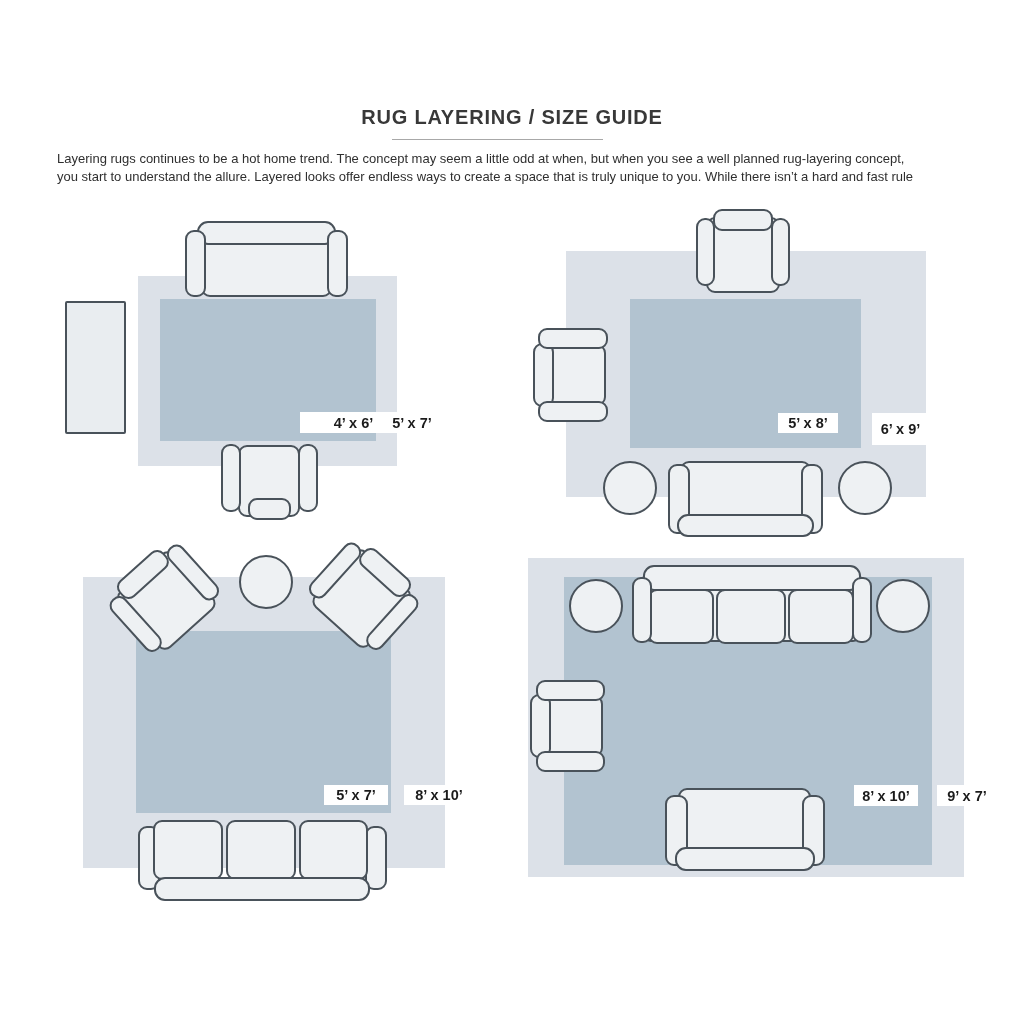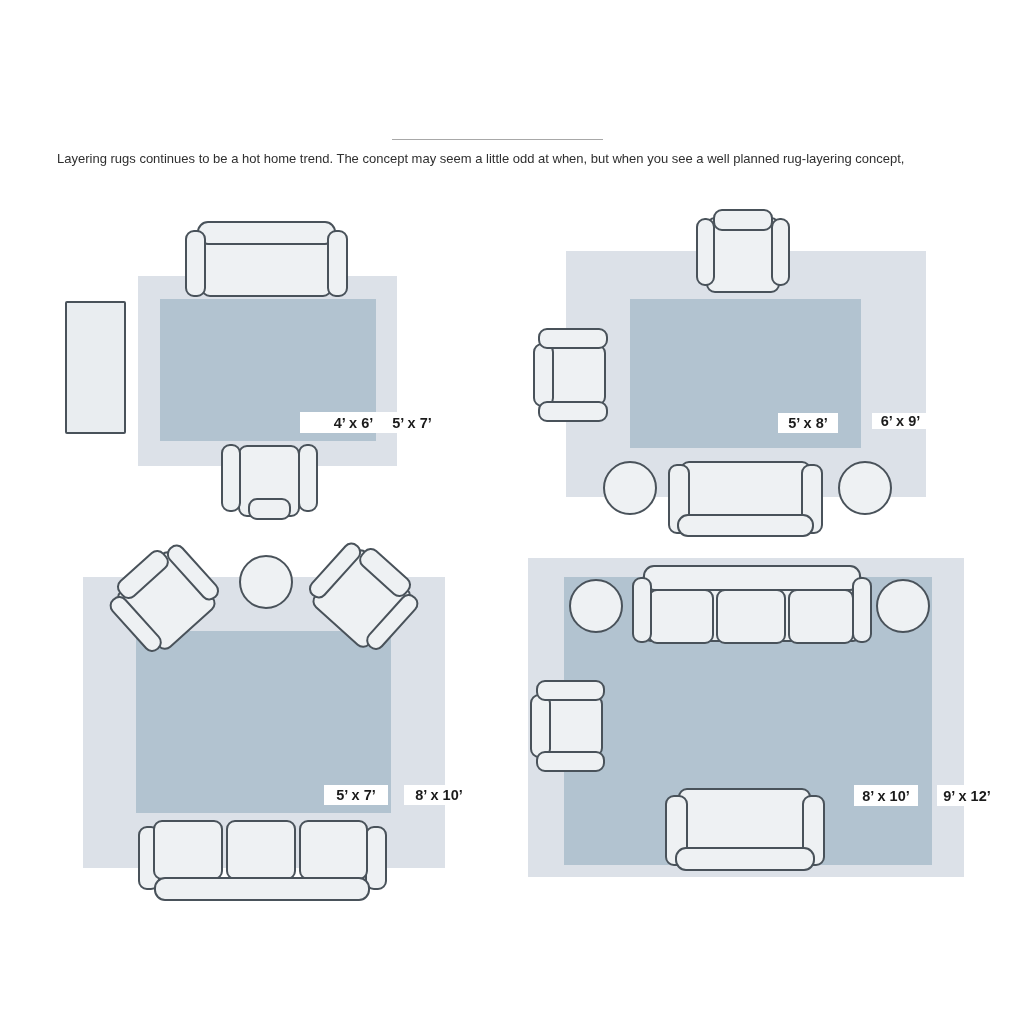--- a/index.html
+++ b/index.html
@@ -31,23 +31,25 @@
     display:flex; align-items:center; justify-content:center; white-space:nowrap;
   }
   .rot-l { transform:rotate(-42deg); }
   .rot-r { transform:rotate(42deg); }
 </style>
 </head>
 <body>
 
 <div id="canvas" style="--outer-rug: #dce1e8; --inner-rug: #b2c3d0; --furn-fill: #eef1f3; --furn-line: #49525a; --label-bg: #ffffff; --label-text: #1b1b1b;">
 
+  <div class="abs page-title">RUG LAYERING / SIZE GUIDE</div>
   <div class="abs divider" style="left:392px;top:139px;width:211px;"></div>
   <div class="abs intro" style="left:57px;top:150px;width:930px;">
     <div>Layering rugs continues to be a hot home trend. The concept may seem a little odd at when, but when you see a well planned rug-layering concept,</div>
+    <div>you start to understand the allure. Layered looks offer endless ways to create a space that is truly unique to you. While there isn’t a hard and fast rule</div>
   </div>
 
   <div class="abs rug-outer" style="left:138px;top:276px;width:259px;height:190px;"></div>
   <div class="abs rug-inner" style="left:160px;top:299px;width:216px;height:142px;"></div>
 
   <div class="abs part console" style="left:65px;top:301px;width:61px;height:133px;z-index:3;"></div>
 
   <div class="furn" style="left:185px;top:221px;width:163px;height:78px;">
     <div class="part" style="left:16px;top:4px;width:131px;height:72px;"></div>
     <div class="part" style="left:12px;top:0;width:139px;height:24px;border-radius:11px;"></div>
@@ -86,21 +88,21 @@
   <div class="abs part round" style="left:838px;top:461px;width:54px;height:54px;"></div>
 
   <div class="furn" style="left:668px;top:460px;width:155px;height:77px;">
     <div class="part" style="left:12px;top:1px;width:131px;height:63px;"></div>
     <div class="part" style="left:0;top:4px;width:22px;height:70px;"></div>
     <div class="part" style="left:133px;top:4px;width:22px;height:70px;"></div>
     <div class="part" style="left:9px;top:54px;width:137px;height:23px;border-radius:11px;"></div>
   </div>
 
   <div class="abs size-label" style="left:778px;top:413px;width:60px;height:20px;">5’ x 8’</div>
-  <div class="abs size-label" style="left:872px;top:413px;width:57px;height:16px;">6’ x 9’</div>
+  <div class="abs size-label" style="left:872px;top:413px;width:57px;height:32px;">6’ x 9’</div>
 
   <div class="abs rug-outer" style="left:83px;top:577px;width:362px;height:291px;"></div>
   <div class="abs rug-inner" style="left:136px;top:631px;width:255px;height:182px;"></div>
 
   <div class="furn rot-l" style="left:117px;top:555px;width:96px;height:88px;">
     <div class="part" style="left:11px;top:8px;width:74px;height:76px;"></div>
     <div class="part" style="left:18px;top:0;width:60px;height:22px;"></div>
     <div class="part" style="left:0;top:9px;width:19px;height:68px;"></div>
     <div class="part" style="left:77px;top:9px;width:19px;height:68px;"></div>
   </div>
@@ -150,15 +152,15 @@
   </div>
 
   <div class="furn" style="left:665px;top:788px;width:160px;height:83px;">
     <div class="part" style="left:13px;top:0;width:133px;height:65px;"></div>
     <div class="part" style="left:0;top:7px;width:23px;height:71px;"></div>
     <div class="part" style="left:137px;top:7px;width:23px;height:71px;"></div>
     <div class="part" style="left:10px;top:59px;width:140px;height:24px;border-radius:11px;"></div>
   </div>
 
   <div class="abs size-label" style="left:854px;top:785px;width:64px;height:21px;">8’ x 10’</div>
-  <div class="abs size-label" style="left:937px;top:785px;width:60px;height:21px;">9’ x 12’</div>
+  <div class="abs size-label" style="left:937px;top:785px;width:60px;height:21px;">9’ x 7’</div>
 
 </div>
 
 </body></html>

